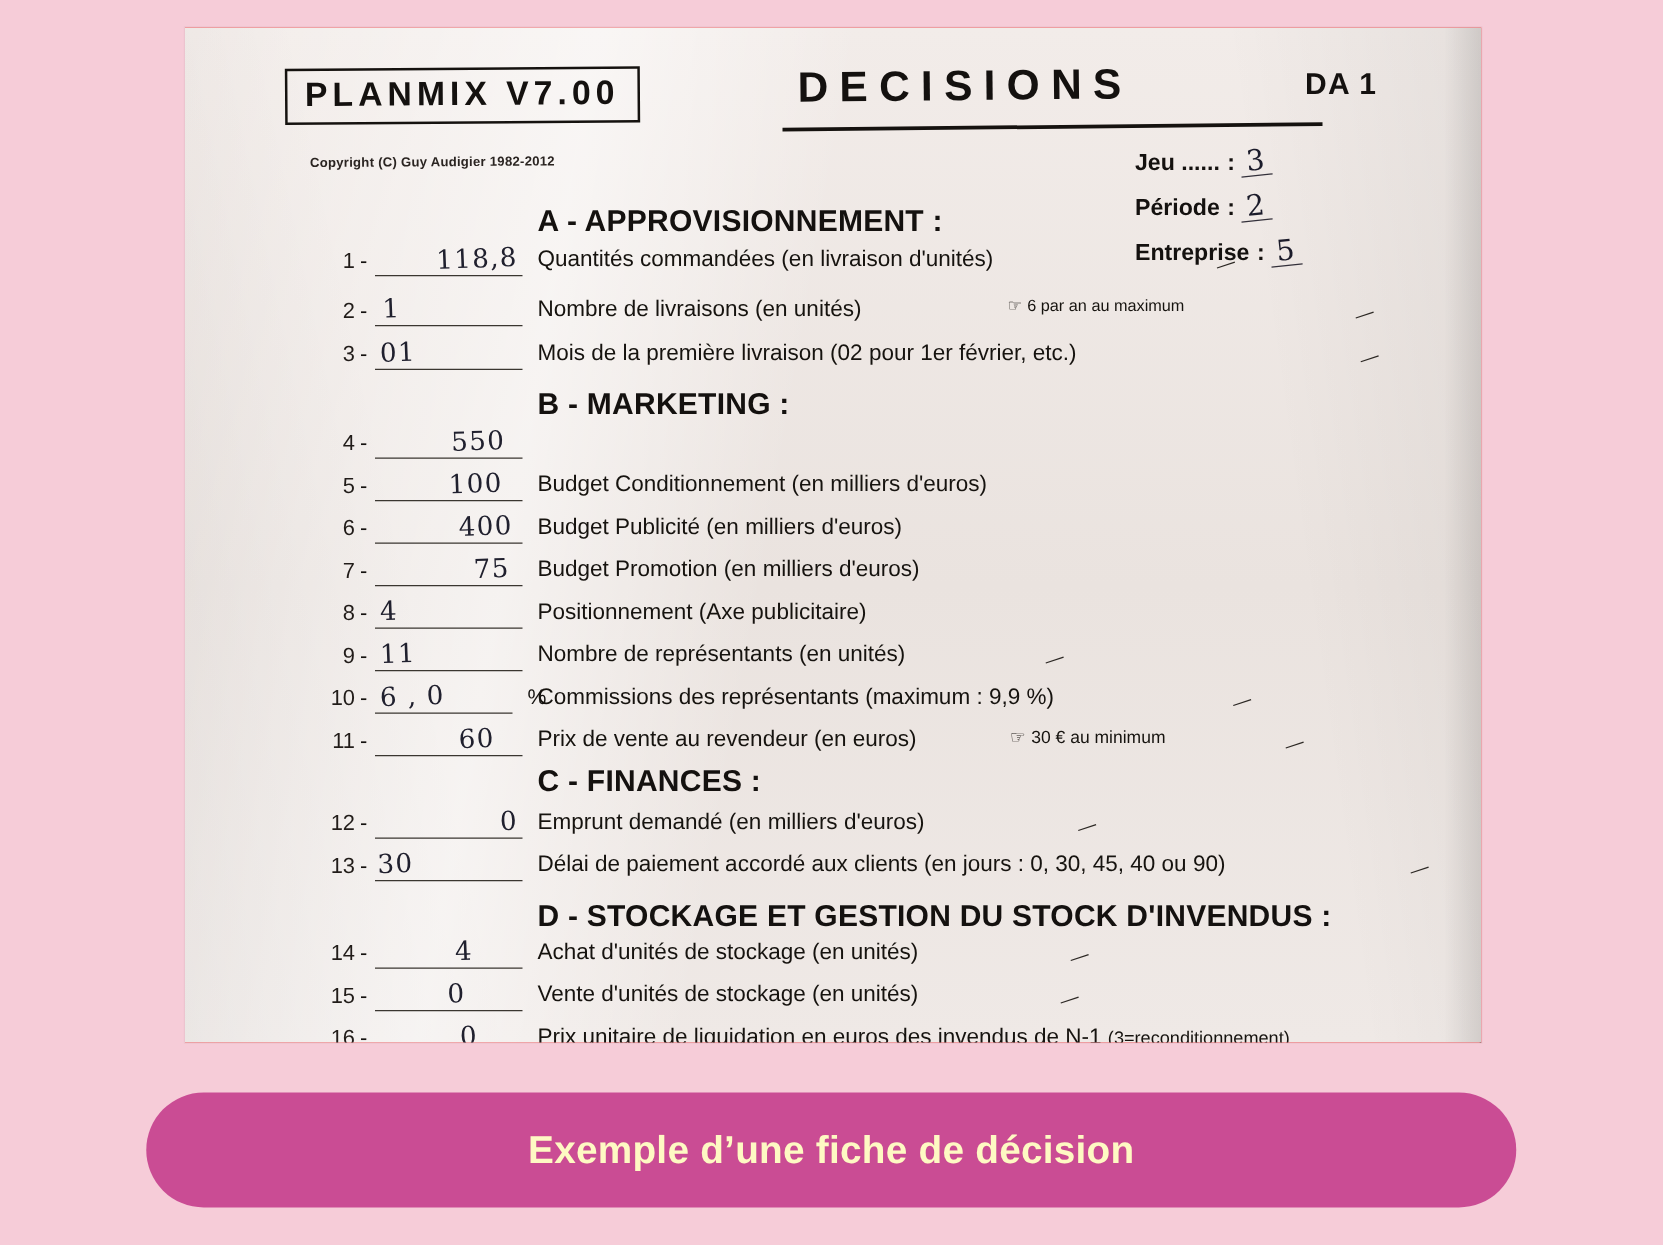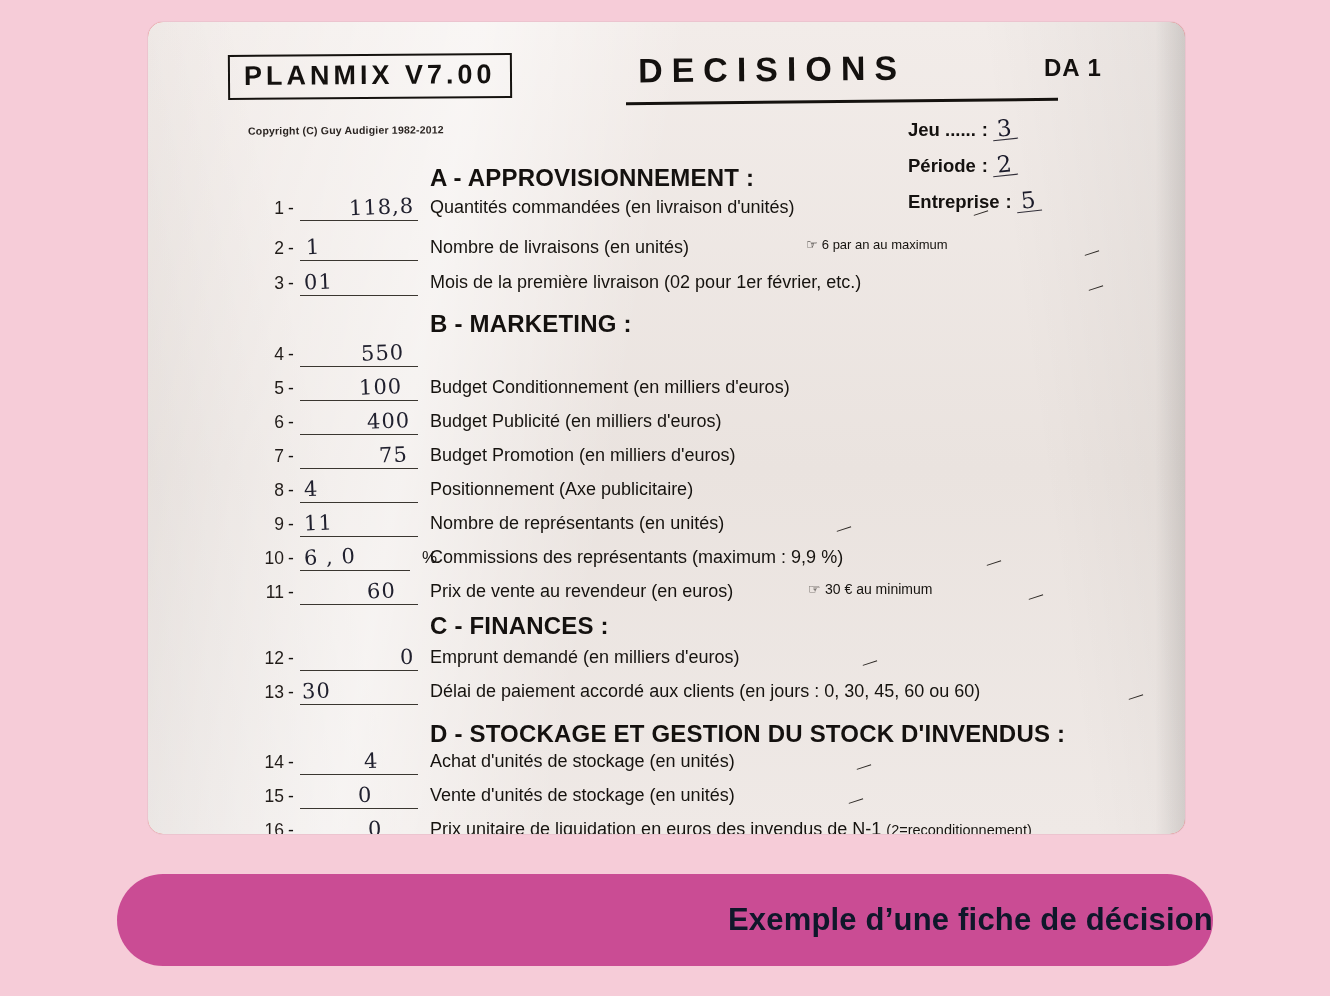--- a/index.html
+++ b/index.html
@@ -23,21 +23,20 @@
   
   .sheet-wrap {
     position: absolute;
     left: 148px;
     top: 22px;
     width: 1037px;
     height: 812px;
     background: #ef4444;
     overflow: hidden;
     box-shadow: 0 0 0 1px rgba(0,0,0,0.04);
-    border-radius: 15px;
   }
   .sheet-wrap::before {
     
     content: "";
     position: absolute;
     inset: 0;
     background:
       linear-gradient(100deg, rgba(255,255,255,0.0) 0%, rgba(255,255,255,0.55) 28%, rgba(255,255,255,0.0) 46%),
       linear-gradient(78deg, rgba(0,0,0,0.045) 0%, rgba(0,0,0,0) 22%),
       linear-gradient(262deg, rgba(0,0,0,0.05) 0%, rgba(0,0,0,0) 18%),
@@ -213,22 +212,22 @@
   .caption {
     position: absolute;
     left: 117px;
     top: 874px;
     width: 1096px;
     height: 92px;
     border-radius: 46px;
     background: #ca4c94;
     display: flex;
     align-items: center;
-    justify-content: flex-end;
-    color: #0f172a;
+    justify-content: center;
+    color: #fef9c3;
     font-size: 31px;
     font-weight: bold;
     letter-spacing: 0.2px;
   }
 </style>
 </head>
 <body>
 
 <div class="page">
 
@@ -379,21 +378,21 @@
         <div class="label">Emprunt demandé (en milliers d'euros)</div>
         <div class="tick" style="left:614px">—</div>
       </div>
 
       <div class="row" style="top:656px">
         <div class="num">13</div>
         <div class="dash">-</div>
         <div class="blank">
             <span class="hand" style="left:2px;right:auto">30</span>
           </div>
-        <div class="label">Délai de paiement accordé aux clients (en jours : 0, 30, 45, 60 ou 60)</div>
+        <div class="label">Délai de paiement accordé aux clients (en jours : 0, 30, 45, 40 ou 90)</div>
         <div class="tick" style="left:880px">—</div>
       </div>
 
       <div class="section-title" style="top:698px">D - STOCKAGE ET GESTION DU STOCK D'INVENDUS :</div>
 
       <div class="row" style="top:726px">
         <div class="num">14</div>
         <div class="dash">-</div>
         <div class="blank">
             <span class="hand" style="right:40px">4</span>
@@ -413,21 +412,21 @@
       </div>
 
       <div class="row" style="top:794px">
         <div class="num">16</div>
         <div class="dash">-</div>
         <div class="blank">
             <span class="hand" style="right:36px">0</span>
           </div>
         <div class="label">
           <span>Prix unitaire de liquidation en euros des invendus de N-1</span>
-          <span class="small">(2=reconditionnement)</span>
+          <span class="small">(3=reconditionnement)</span>
         </div>
         <div class="tick" style="left:930px">—</div>
       </div>
 
     </div>
   </div>
 
   <div class="caption">
     <span>Exemple d’une fiche de décision</span>
   </div>

